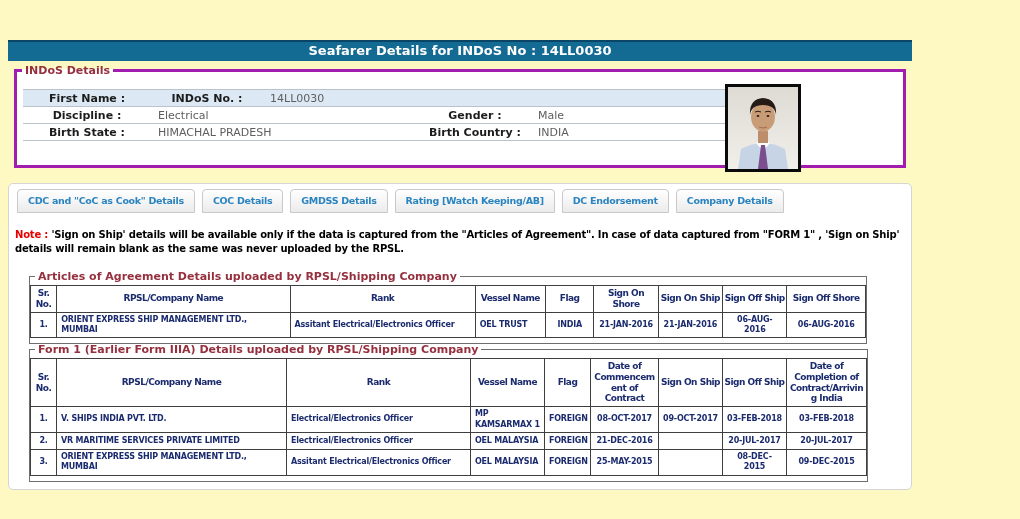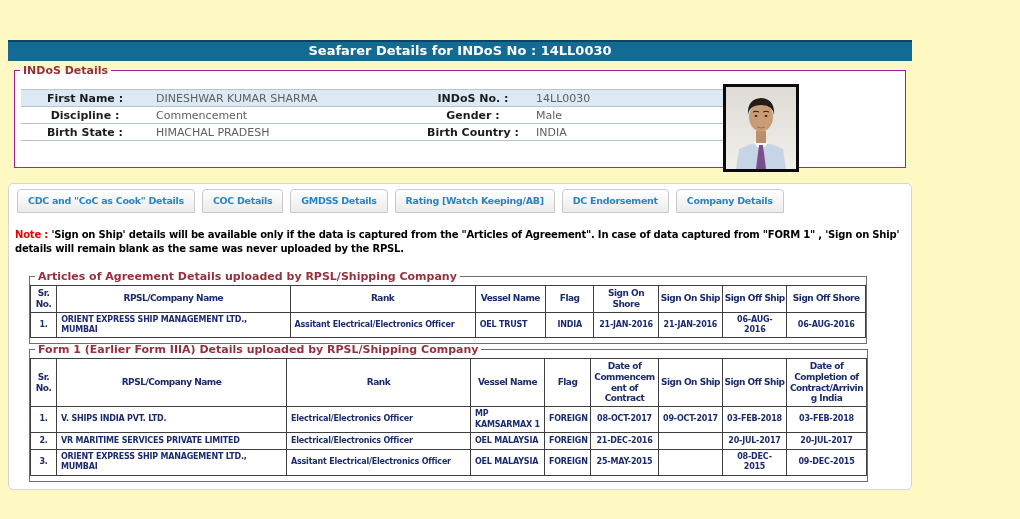--- a/index.html
+++ b/index.html
@@ -10,21 +10,21 @@
   }
 
   
   .title-bar {
     position:absolute; left:8px; top:40px; width:904px; height:21px;
     background:#136B94; border-top:2px solid #0B4565;
     color:#ffffff; font-weight:bold; font-size:13px; line-height:18px; text-align:center;
   }
 
   
-  fieldset { border:1px solid #a21caf; background:#fff; }
+  fieldset { border:3px solid #a21caf; background:#fff; }
   legend { font-weight:bold; font-size:11px; color:#96303E; padding:0 3px; margin-left:5px; }
 
   .indos-fieldset { position:absolute; left:14px; top:64px; width:892px; height:104px; }
   .detail-rows { position:absolute; left:6px; top:12px; width:702px; border-top:1px solid #b9c3cc; }
   .detail-row { display:flex; align-items:center; height:17px; border-bottom:1px solid #b9c3cc; font-size:11px; }
   .detail-row.stripe { background:#DCE9F5; }
   .dlabel { font-weight:bold; color:#1c1c1c; text-align:center; white-space:nowrap; }
   .dlabel.c1 { width:128px; }
   .dlabel.c2 { width:112px; }
   .dvalue { color:#5e5e5e; padding-left:7px; white-space:nowrap; overflow:hidden; }
@@ -85,27 +85,26 @@
 
 <div class="page">
 
   <div class="title-bar">Seafarer Details for INDoS No : 14LL0030</div>
 
   <fieldset class="indos-fieldset">
     <legend>INDoS Details</legend>
     <div class="detail-rows">
       <div class="detail-row stripe">
         <span class="dlabel c1">First Name :</span>
-        <span class="dvalue c1v">DINESHWAR KUMAR SHARMA</span>
         <span class="dlabel c2">INDoS No. :</span>
         <span class="dvalue c2v">14LL0030</span>
       </div>
       <div class="detail-row">
         <span class="dlabel c1">Discipline :</span>
-        <span class="dvalue c1v">Commencement</span>
+        <span class="dvalue c1v">Electrical</span>
         <span class="dlabel c2">Gender :</span>
         <span class="dvalue c2v">Male</span>
       </div>
       <div class="detail-row">
         <span class="dlabel c1">Birth State :</span>
         <span class="dvalue c1v">HIMACHAL PRADESH</span>
         <span class="dlabel c2">Birth Country :</span>
         <span class="dvalue c2v">INDIA</span>
       </div>
     </div>

